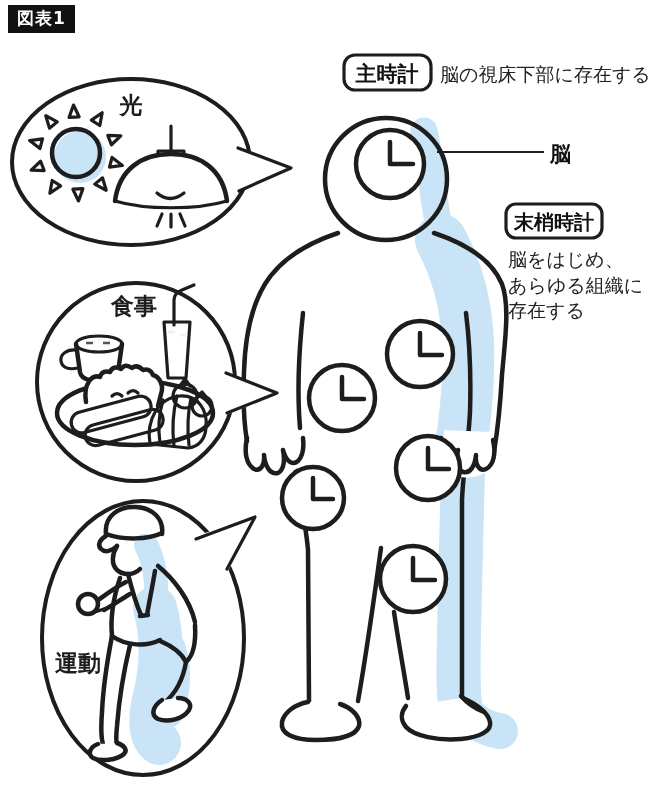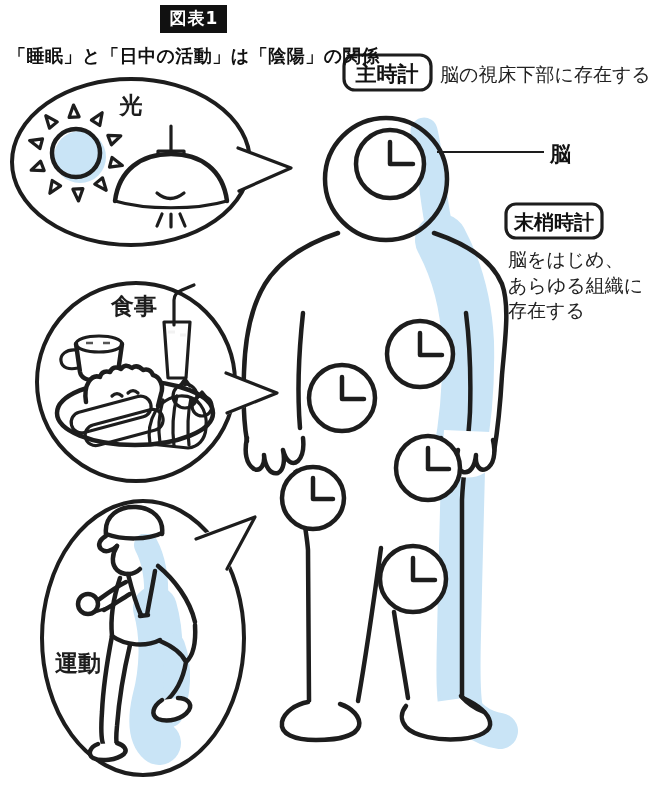--- a/index.html
+++ b/index.html
@@ -1,18 +1,18 @@
 <!DOCTYPE html>
 <html><head>
 <meta charset="utf-8">
 <style>
   html,body{margin:0;padding:0;background:#fff;}
   .page{position:relative;width:670px;height:794px;background:#fff;overflow:hidden;
         font-family:"DejaVu Sans",sans-serif;}
-  .hdr{position:absolute;top:5px;left:8px;display:flex;align-items:center;gap:11px;z-index:3;flex-direction:column;}
+  .hdr{position:absolute;top:5px;left:8px;display:flex;align-items:center;gap:19px;z-index:3;}
   .badge{background:#111;color:#fff;font-weight:700;font-size:17px;line-height:1;
          padding:5px 9px 6px 9px;letter-spacing:1px;}
   .title{font-weight:700;font-size:18px;color:#111;letter-spacing:.5px;}
   svg{position:absolute;left:0;top:0;}
   .ln{stroke:#1d1d1d;stroke-width:4.5;fill:none;stroke-linecap:round;stroke-linejoin:round;}
   .ln-thin{stroke:#1d1d1d;stroke-width:3.2;fill:none;stroke-linecap:round;stroke-linejoin:round;}
   .ln-w{stroke:#1d1d1d;stroke-width:4.5;fill:#fff;stroke-linecap:round;stroke-linejoin:round;}
   .bub{stroke:#1d1d1d;stroke-width:4;fill:#fff;stroke-linecap:round;stroke-linejoin:round;}
   .shade{stroke:#c9e4f6;fill:none;stroke-linecap:round;stroke-linejoin:round;}
   .whitefill{fill:#fff;stroke:none;}
@@ -20,21 +20,20 @@
   .t-box{font:700 21px "DejaVu Sans",sans-serif;fill:#111;}
   .t-desc{font:500 19px "DejaVu Sans",sans-serif;fill:#222;}
 </style>
 </head>
 <body>
 
 <div class="page">
 
   <div class="hdr">
     <span class="badge">図表1</span>
-    <span class="title">「睡眠」と「日中の活動」は「陰陽」の関係</span>
   </div>
 
   <svg width="670" height="794" viewBox="0 0 670 794">
 
     <g>
       <circle cx="386" cy="179" r="61" class="whitefill"></circle>
       <path d="M 308 702 C 296 704 284 712 282 722 C 280 734 294 740 316 740 C 338 740 356 736 359 726 C 361 717 352 708 340 704 Z" class="whitefill"></path>
       <path d="M 406 706 C 401 712 400 720 406 727 C 414 736 438 741 461 739 C 480 737 492 731 490 722 C 488 712 476 704 463 698 Z" class="whitefill"></path>
 
       <g>

